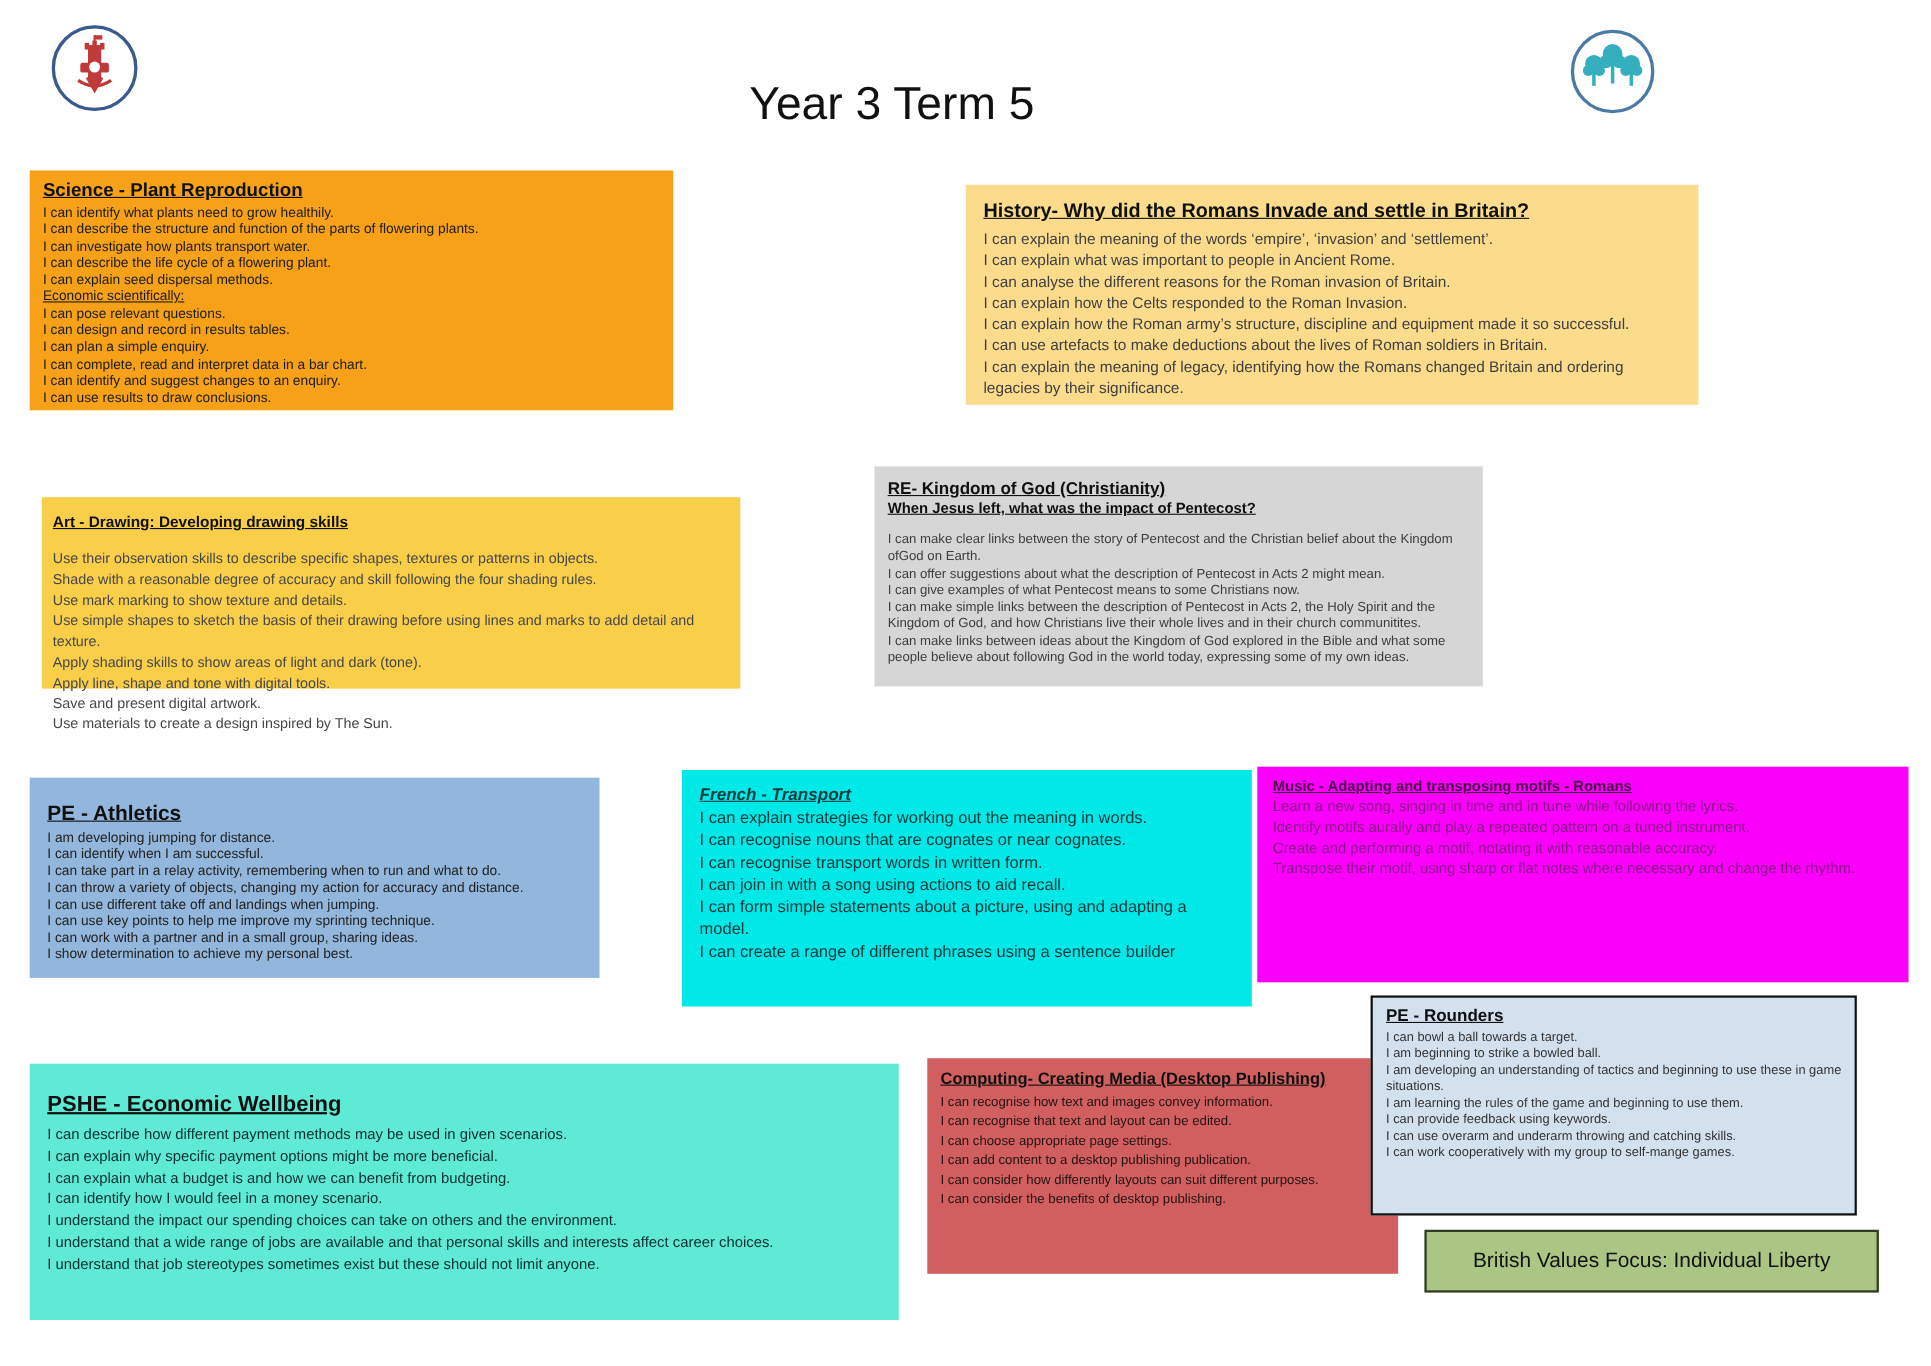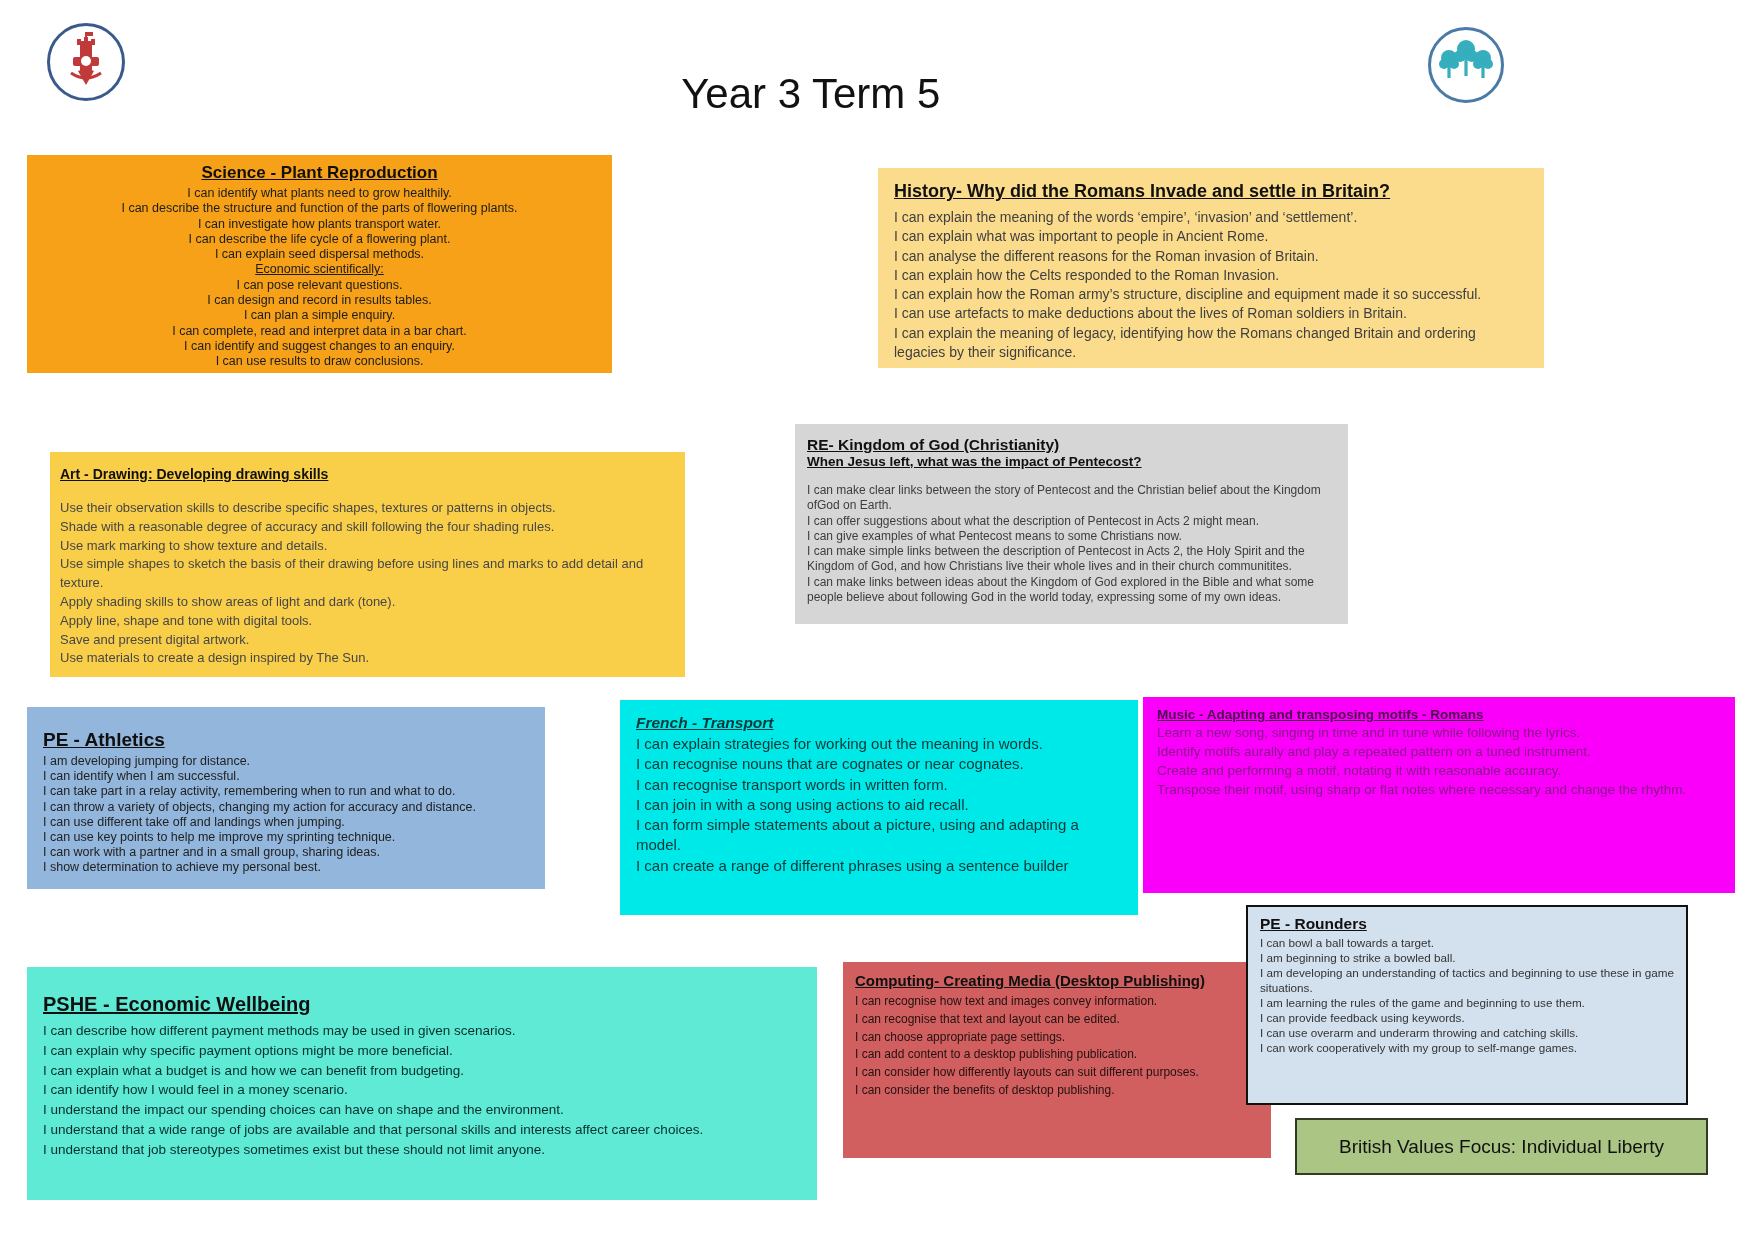--- a/index.html
+++ b/index.html
@@ -23,21 +23,21 @@
   .underline { text-decoration:underline; }
 
   .science   { left:27px;  top:155px; width:585px; height:218px; padding:8px 12px; }
   .science .card-title { font-size:17px; margin-bottom:3px; }
   .science .line { font-size:12.5px; line-height:15.3px; color:#1c1c1c; }
 
   .history   { left:878px; top:168px; width:666px; height:200px; padding:13px 16px; }
   .history .card-title { font-size:18px; margin-bottom:6px; }
   .history .line { font-size:14px; line-height:19.3px; color:#3f3f3f; }
 
-  .art       { left:50px;  top:452px; width:635px; height:225px; padding:14px 10px; }
+  .art       { left:38px;  top:452px; width:635px; height:174px; padding:14px 10px; }
   .art .card-title { font-size:14px; }
   .art .lines { margin-top:17px; }
   .art .line { font-size:13px; line-height:18.8px; color:#474747; }
 
   .re        { left:795px; top:424px; width:553px; height:200px; padding:12px 12px; }
   .re .card-title { font-size:15.5px; }
   .re .card-subtitle { font-size:13.5px; }
   .re .lines { margin-top:14px; }
   .re .line { font-size:12px; line-height:15.3px; color:#3d3d3d; }
 
@@ -103,21 +103,21 @@
           <circle cx="36" cy="20" r="6"></circle>
         <rect x="28.4" y="20" width="3.2" height="20"></rect>
         <circle cx="47" cy="22" r="8"></circle>
           <circle cx="42" cy="28" r="5"></circle>
           <circle cx="52" cy="28" r="5"></circle>
         <rect x="45.4" y="28" width="3.2" height="14"></rect>
       </g>
     </svg>
   </div>
 
-  <section class="card science" style="background-color: rgb(246, 161, 24); text-align: center;">
+  <section class="card science" style="background-color: rgb(246, 161, 24);">
     <h2 class="card-title">Science - Plant Reproduction</h2>
     <div class="lines">
         <div class="line">I can identify what plants need to grow healthily.</div>
         <div class="line">I can describe the structure and function of the parts of flowering plants.</div>
         <div class="line">I can investigate how plants transport water.</div>
         <div class="line">I can describe the life cycle of a flowering plant.</div>
         <div class="line">I can explain seed dispersal methods.</div>
         <div class="line underline">Economic scientifically:</div>
         <div class="line">I can pose relevant questions.</div>
         <div class="line">I can design and record in results tables.</div>
@@ -203,21 +203,21 @@
       </div>
   </section>
 
   <section class="card pshe" style="background-color: #5eead4;">
     <h2 class="card-title">PSHE - Economic Wellbeing</h2>
     <div class="lines">
         <div class="line">I can describe how different payment methods may be used in given scenarios.</div>
         <div class="line">I can explain why specific payment options might be more beneficial.</div>
         <div class="line">I can explain what a budget is and how we can benefit from budgeting.</div>
         <div class="line">I can identify how I would feel in a money scenario.</div>
-        <div class="line">I understand the impact our spending choices can have on shape and the environment.</div>
+        <div class="line">I understand the impact our spending choices can take on others and the environment.</div>
         <div class="line">I understand that a wide range of jobs are available and that personal skills and interests affect career choices.</div>
         <div class="line">I understand that job stereotypes sometimes exist but these should not limit anyone.</div>
       </div>
   </section>
 
   <section class="card computing" style="background-color: rgb(209, 95, 95);">
     <h2 class="card-title">Computing- Creating Media (Desktop Publishing)</h2>
     <div class="lines">
         <div class="line">I can recognise how text and images convey information.</div>
         <div class="line">I can recognise that text and layout can be edited.</div>

